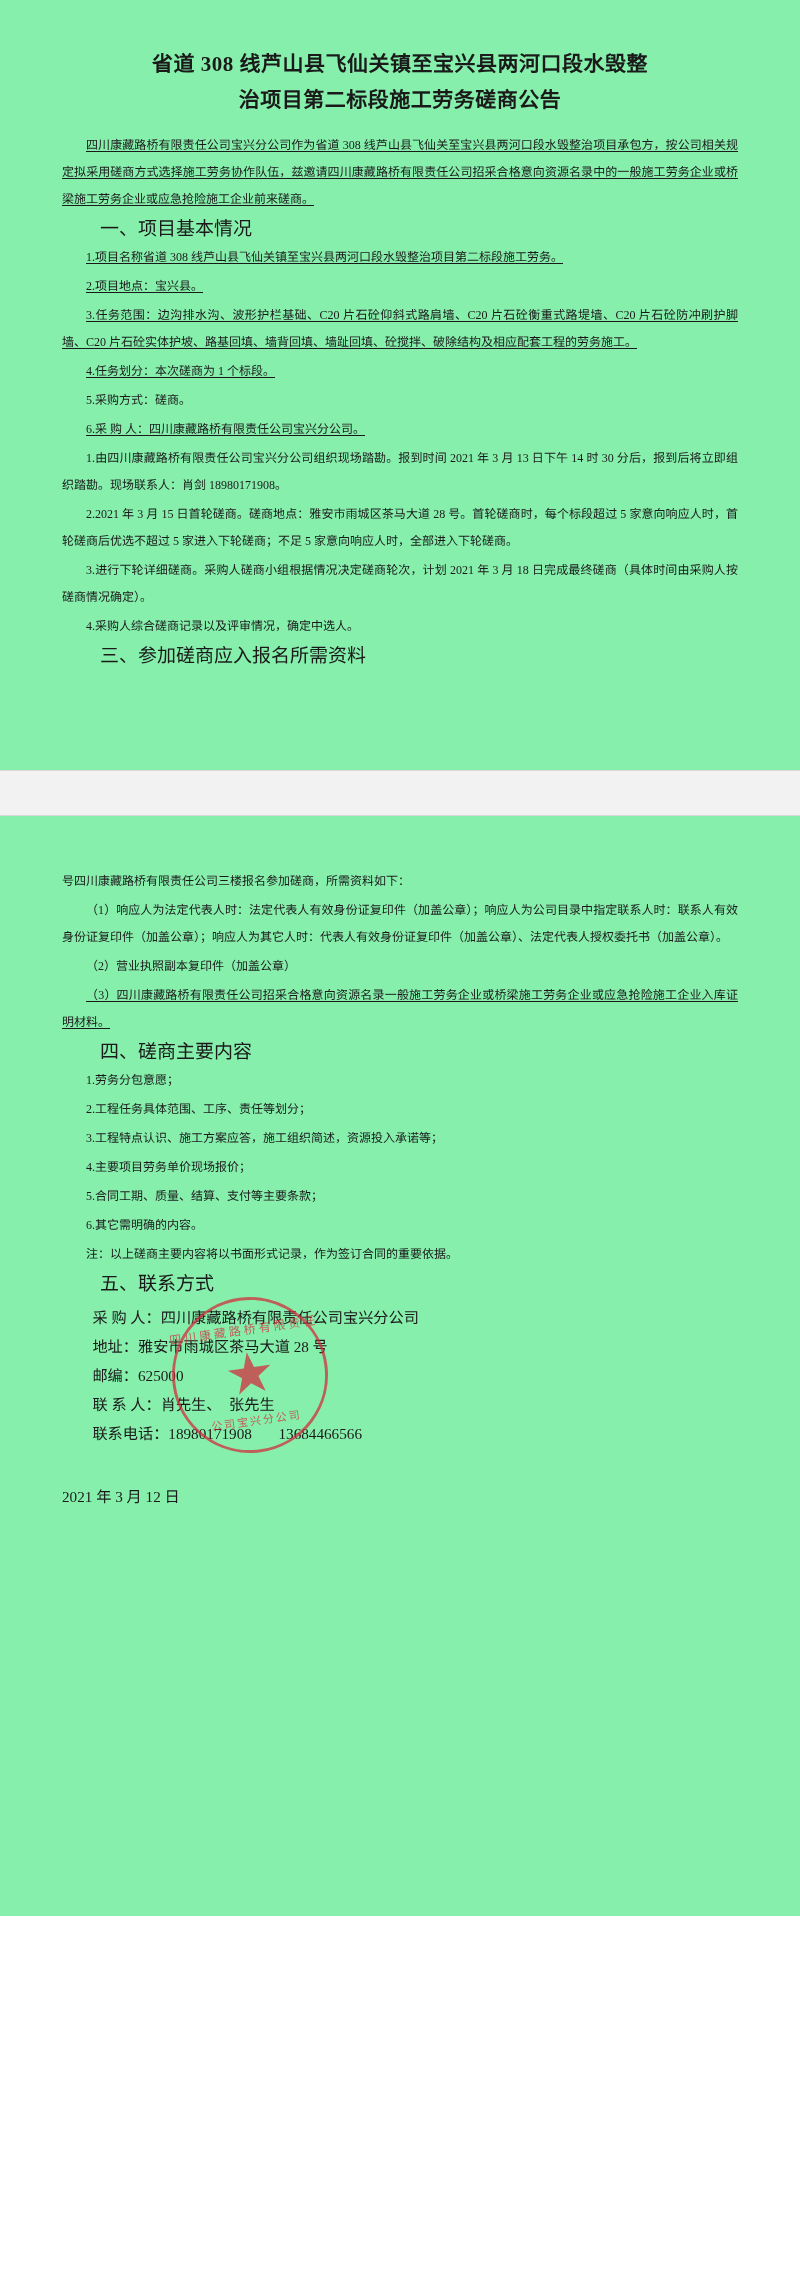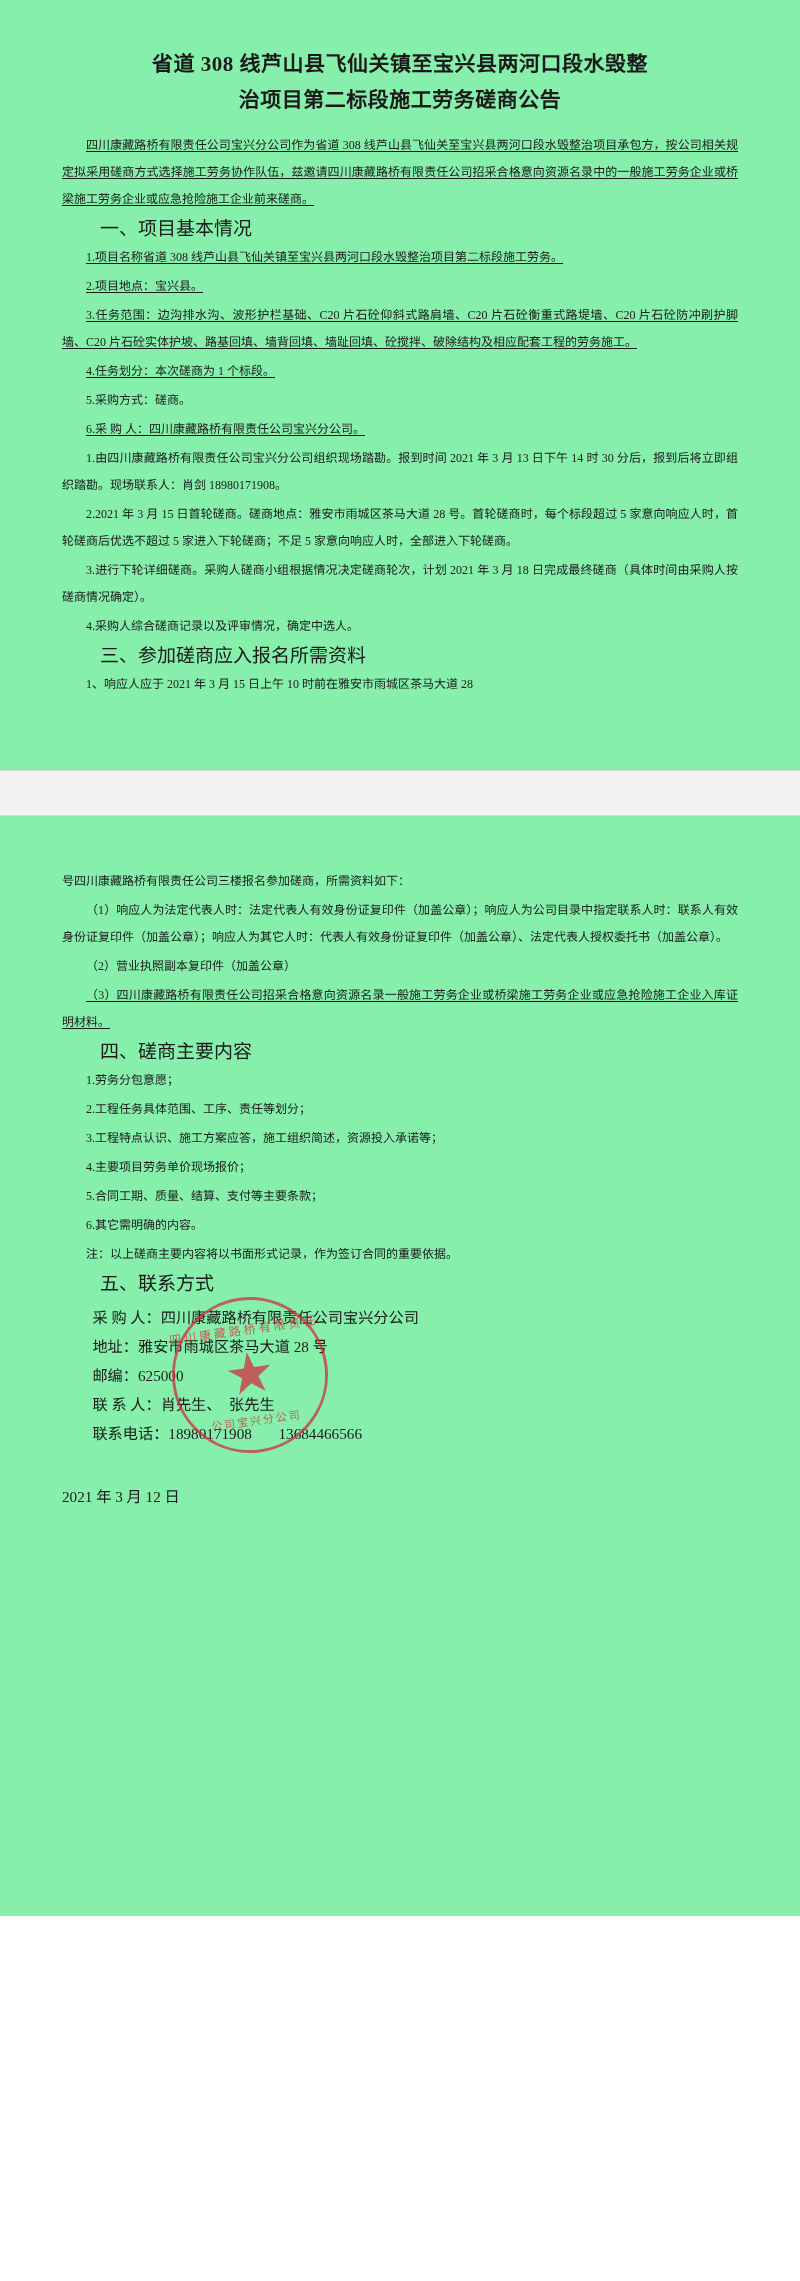--- a/index.html
+++ b/index.html
@@ -147,21 +147,20 @@
   <div class="item u">4.任务划分：本次磋商为 1 个标段。</div>
   <div class="item">5.采购方式：磋商。</div>
   <div class="item u">6.采 购 人：四川康藏路桥有限责任公司宝兴分公司。</div>
 
   <div class="item">1.由四川康藏路桥有限责任公司宝兴分公司组织现场踏勘。报到时间 2021 年 3 月 13 日下午 14 时 30 分后，报到后将立即组织踏勘。现场联系人：肖剑 18980171908。</div>
   <div class="item">2.2021 年 3 月 15 日首轮磋商。磋商地点：雅安市雨城区茶马大道 28 号。首轮磋商时，每个标段超过 5 家意向响应人时，首轮磋商后优选不超过 5 家进入下轮磋商；不足 5 家意向响应人时，全部进入下轮磋商。</div>
   <div class="item">3.进行下轮详细磋商。采购人磋商小组根据情况决定磋商轮次，计划 2021 年 3 月 18 日完成最终磋商（具体时间由采购人按磋商情况确定）。</div>
   <div class="item">4.采购人综合磋商记录以及评审情况，确定中选人。</div>
 
   <div class="sec-head">三、参加磋商应入报名所需资料</div>
-  <div class="item">1、响应人应于 2021 年 3 月 15 日上午 10 时前在雅安市雨城区茶马大道 28</div>
 
 </div>
 
 <div class="page-gap"></div>
 
 <div class="page page-2">
 
   <div class="item cont">号四川康藏路桥有限责任公司三楼报名参加磋商，所需资料如下：</div>
   <div class="item">（1）响应人为法定代表人时：法定代表人有效身份证复印件（加盖公章）；响应人为公司目录中指定联系人时：联系人有效身份证复印件（加盖公章）；响应人为其它人时：代表人有效身份证复印件（加盖公章）、法定代表人授权委托书（加盖公章）。</div>
   <div class="item">（2）营业执照副本复印件（加盖公章）</div>

